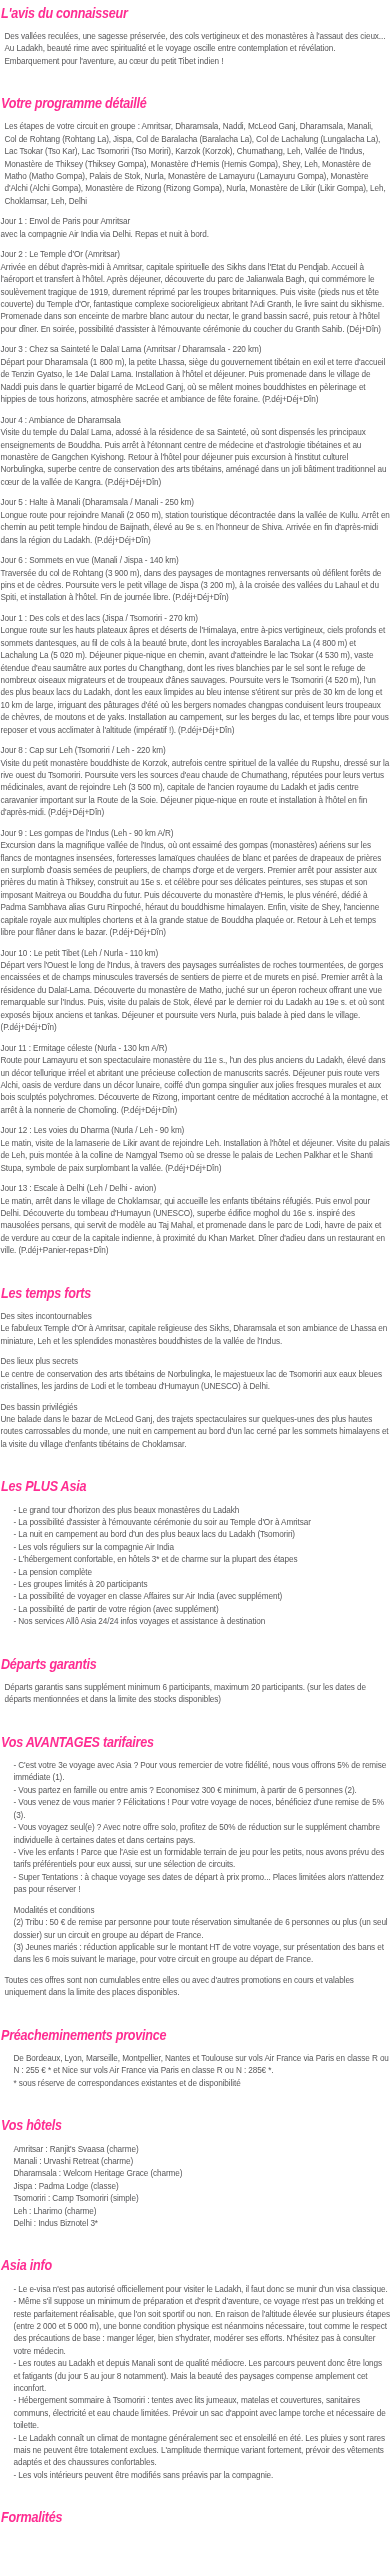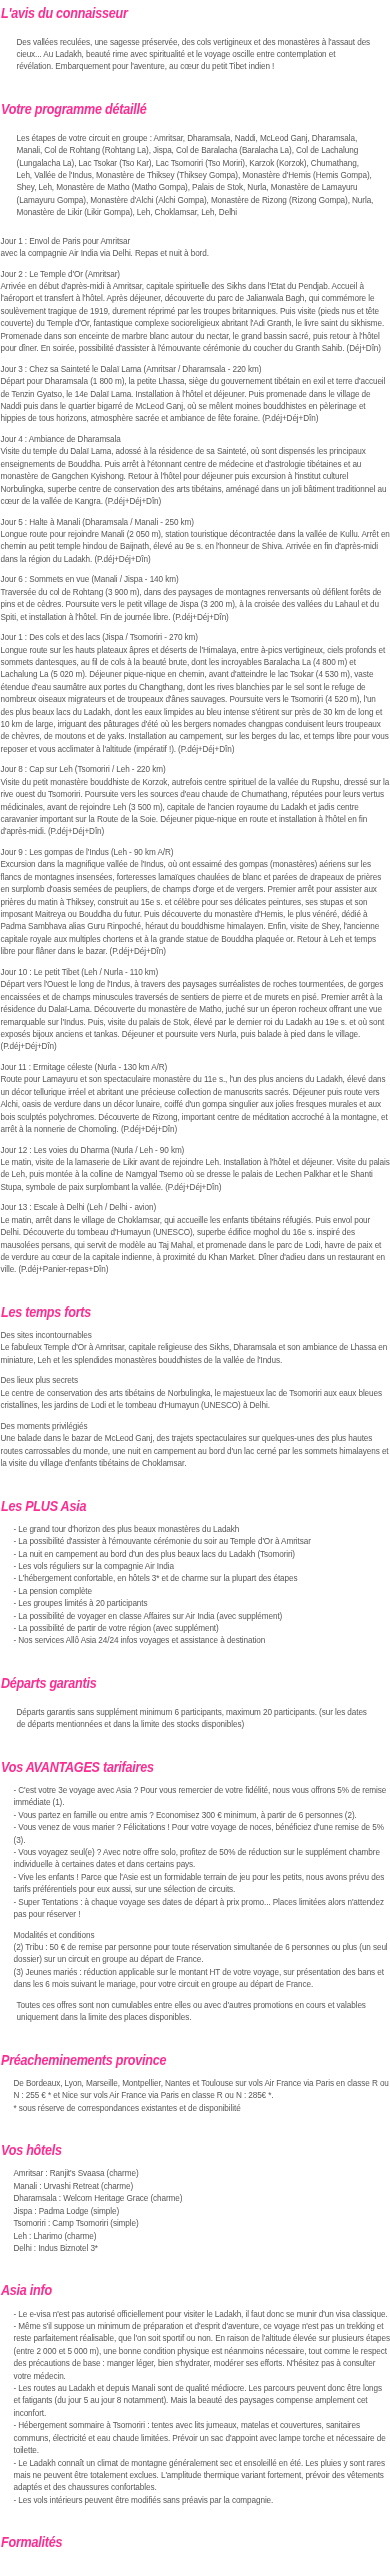--- a/index.html
+++ b/index.html
@@ -22,21 +22,21 @@
     font-style:italic;
     font-size:15px;
     line-height:17px;
     letter-spacing:-0.3px;
     margin:26px 0 10.3px 0;
     transform:scaleX(0.84);
     transform-origin:0 50%;
     white-space:nowrap;
   }
   section:first-child h2 { margin-top:2.6px; }
-  .para { margin:16px; }
+  .para { margin:4px; }
   .gap-top { margin-top:8.2px; }
   .stack > * + * { margin-top:8.2px; }
   .flow > * { margin:0;padding-left:13px; }
 </style>
 </head>
 <body>
 
 <main>
 
   <section>
@@ -125,21 +125,21 @@
           <div>Des sites incontournables</div>
           <div>Le fabuleux Temple d'Or à Amritsar, capitale religieuse des Sikhs, Dharamsala et son ambiance de Lhassa en miniature, Leh et les splendides monastères bouddhistes de la vallée de l'Indus.</div>
         </div>
 
         <div>
           <div>Des lieux plus secrets</div>
           <div>Le centre de conservation des arts tibétains de Norbulingka, le majestueux lac de Tsomoriri aux eaux bleues cristallines, les jardins de Lodi et le tombeau d'Humayun (UNESCO) à Delhi.</div>
         </div>
 
         <div>
-          <div>Des moments privilégiés</div>
+          <div>Des bassin privilégiés</div>
           <div>Une balade dans le bazar de McLeod Ganj, des trajets spectaculaires sur quelques-unes des plus hautes routes carrossables du monde, une nuit en campement au bord d'un lac cerné par les sommets himalayens et la visite du village d'enfants tibétains de Choklamsar.</div>
         </div>
       </div>
   </section>
 
   <section>
     <h2>Les PLUS Asia</h2>
     <div class="flow">
 
         <div>- Le grand tour d'horizon des plus beaux monastères du Ladakh</div>
@@ -209,21 +209,21 @@
   <section>
     <h2>Vos hôtels</h2>
     <div class="flow">
 
         <div>Amritsar : Ranjit's Svaasa (charme)</div>
 
         <div>Manali : Urvashi Retreat (charme)</div>
 
         <div>Dharamsala : Welcom Heritage Grace (charme)</div>
 
-        <div>Jispa : Padma Lodge (simple)</div>
+        <div>Jispa : Padma Lodge (classe)</div>
 
         <div>Tsomoriri : Camp Tsomoriri (simple)</div>
 
         <div>Leh : Lharimo (charme)</div>
 
 
         <div>Delhi : Indus Biznotel 3*</div>
       </div>
   </section>
 

